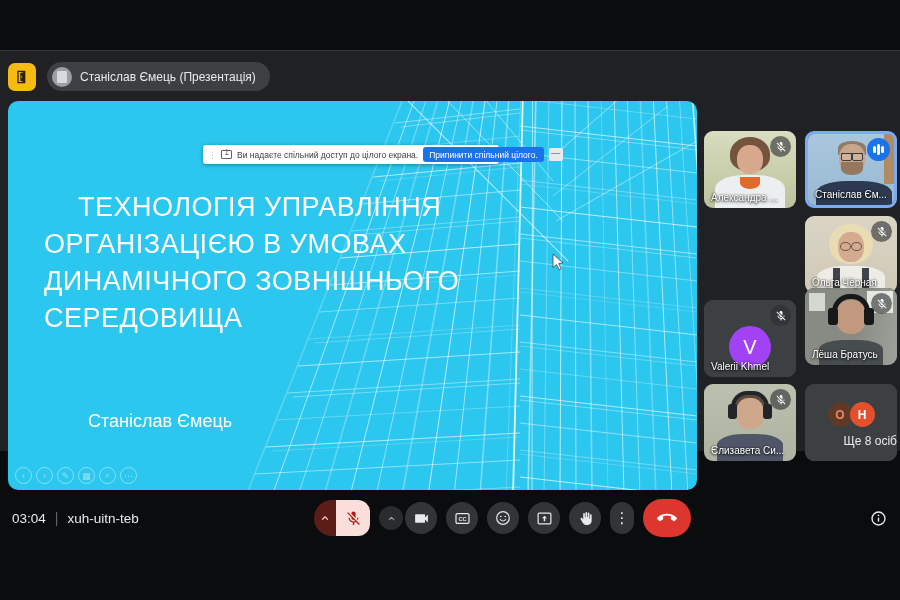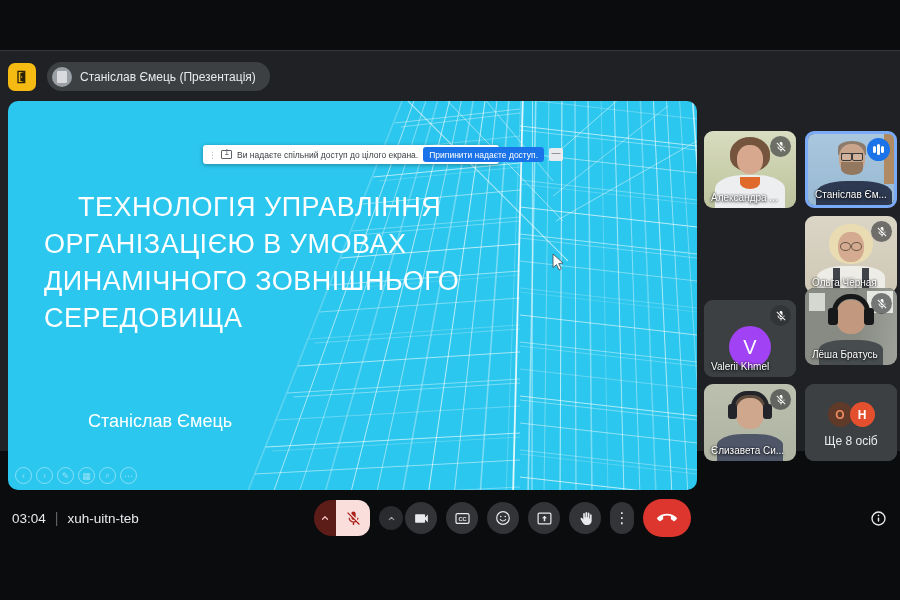--- a/index.html
+++ b/index.html
@@ -89,21 +89,21 @@
   .v-eliz .head { left:32px; top:14px; width:28px; height:31px; background:#cfa78c; border-radius:45%; }
   .v-eliz .band { position:absolute; left:27px; top:7px; width:38px; height:16px; border:4px solid #23242a; border-bottom:none; border-radius:18px 18px 0 0; }
   .v-eliz .cupL, .v-eliz .cupR { position:absolute; top:20px; width:9px; height:15px; background:#23242a; border-radius:3px; }
   .v-eliz .cupL { left:24px; } .v-eliz .cupR { left:59px; }
   .v-eliz .torso { left:13px; top:50px; width:66px; height:27px; background:#4e5668; border-radius:40% 40% 0 0; }
   .v-more { background:#3c4043; }
   .more-avatars { position:absolute; left:0; right:0; top:18px; display:flex; justify-content:center; }
   .more-av { width:25px; height:25px; border-radius:50%; font-size:12px; font-weight:bold; display:flex; align-items:center; justify-content:center; }
   .more-av.o { background:#5f3a28; color:#ef8a5e; margin-right:-3px; z-index:1; }
   .more-av.h { background:#e4502e; color:#fff; z-index:2; }
-  .more-label { position:absolute; left:0; right:0; top:50px; text-align:center; font-size:12px; color:#e8eaed; }
+  .more-label { position:absolute; left:0; right:0; top:50px; text-align:right; font-size:12px; color:#e8eaed; }
 
   
   .bottom-bar { position:absolute; left:0; top:443px; width:900px; height:48px; }
   .left-info { position:absolute; left:12px; top:0; height:48px; display:flex; align-items:center; gap:9px; color:#e8eaed; font-size:13.5px; }
   .left-info .sep { color:#5f6368; font-size:14px; }
   .controls { position:absolute; left:314px; top:6px; height:36px; display:flex; align-items:center; gap:9px; }
   .ctl { display:flex; align-items:center; justify-content:center; cursor:pointer; }
   .mic-group { display:flex; height:36px; }
   .mic-chevron { width:22px; height:36px; background:#5c1d18; border-radius:18px 0 0 18px; display:flex; align-items:center; justify-content:center; cursor:pointer; }
   .mic-main { width:34px; height:36px; background:#f9dedc; border-radius:0 12px 12px 0; display:flex; align-items:center; justify-content:center; cursor:pointer; }
@@ -213,21 +213,21 @@
           <line x1="470" y1="-10" x2="545" y2="80" stroke="#ffffff" stroke-opacity="0.45" stroke-width="1"></line>
           <line x1="620" y1="-10" x2="540" y2="60" stroke="#ffffff" stroke-opacity="0.50" stroke-width="1"></line>
           <line x1="660" y1="5" x2="545" y2="95" stroke="#ffffff" stroke-opacity="0.40" stroke-width="1"></line>
           <line x1="689" y1="40" x2="548" y2="120" stroke="#ffffff" stroke-opacity="0.45" stroke-width="1"></line>
         </svg>
 
       <div class="share-banner">
         <span class="drag-dots">⋮</span>
         <span class="share-glyph"></span>
         <span class="msg">Ви надаєте спільний доступ до цілого екрана.</span>
-        <button class="stop-share-btn">Припинити надаєте доступ.</button>
+        <button class="stop-share-btn">Припинити спільний цілого.</button>
         <span class="banner-min">—</span>
       </div>
 
       <div class="slide-title">
         <div class="l0">ТЕХНОЛОГІЯ УПРАВЛІННЯ</div>
         <div>ОРГАНІЗАЦІЄЮ В УМОВАХ</div>
         <div>ДИНАМІЧНОГО ЗОВНІШНЬОГО</div>
         <div>СЕРЕДОВИЩА</div>
       </div>
       <div class="slide-author">Станіслав Ємець</div>

